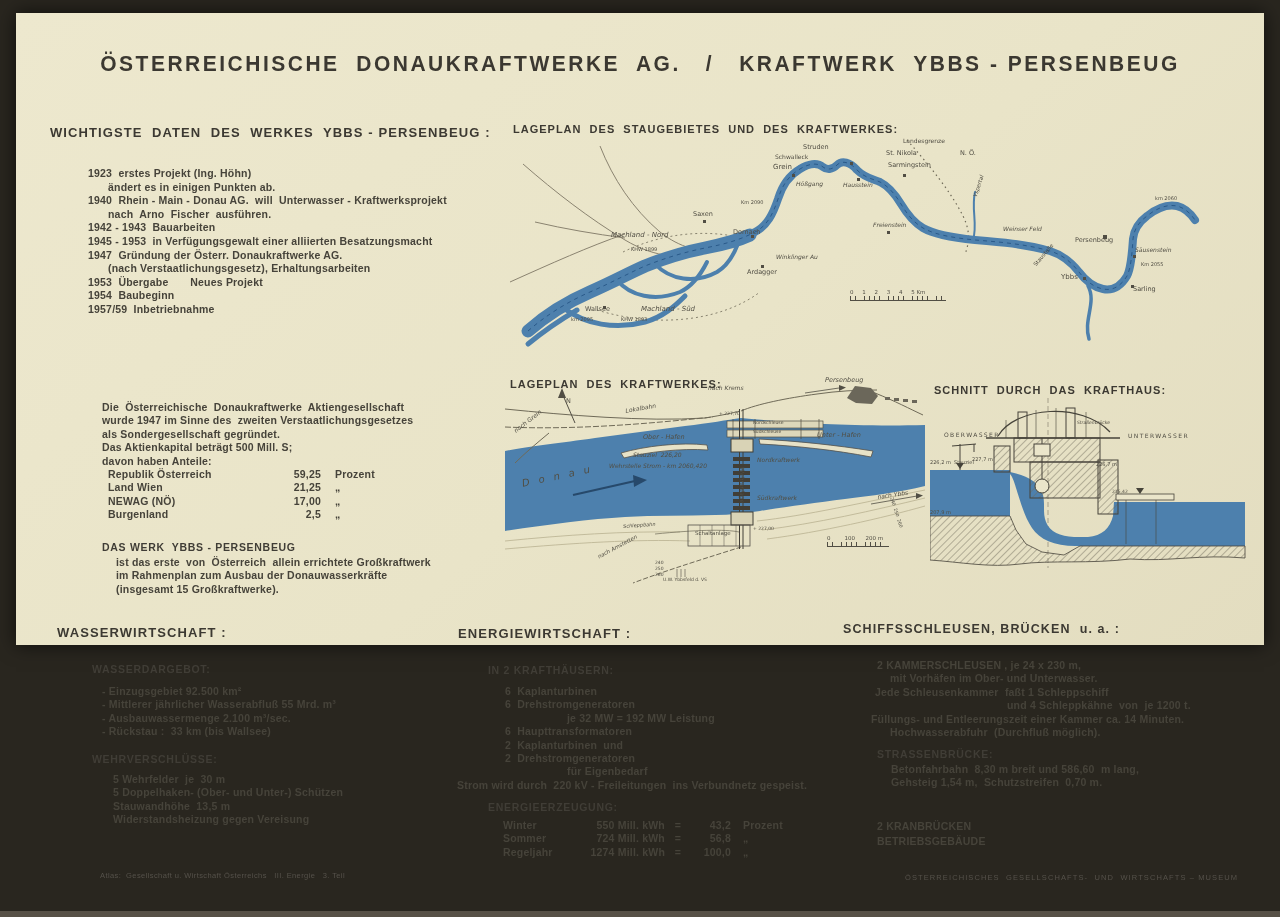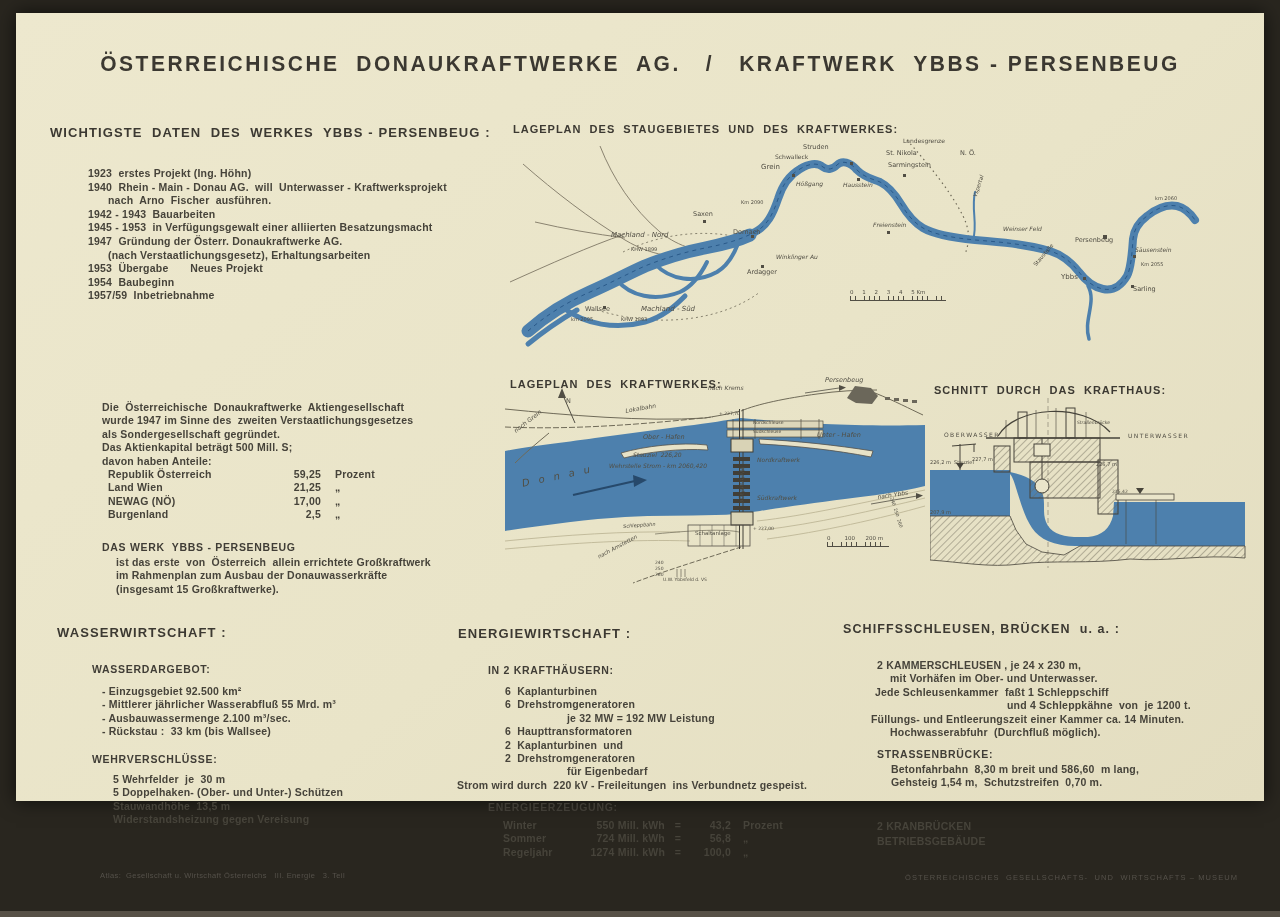--- a/index.html
+++ b/index.html
@@ -1,19 +1,19 @@
 <!DOCTYPE html>
 <html><head>
 <meta charset="utf-8">
 <style>
   html,body{margin:0;padding:0;}
   body{width:1280px;height:917px;background:#29261f;overflow:hidden;
        font-family:"Liberation Sans",sans-serif;position:relative;}
   .abs{position:absolute;}
-  .poster{position:absolute;left:16px;top:13px;width:1248px;height:788px;
+  .poster{position:absolute;left:16px;top:13px;width:1248px;height:632px;
           background:linear-gradient(140deg,#ede8ce 0%,#e9e4c8 55%,#e3ddc0 100%);
           box-shadow:0 0 18px rgba(0,0,0,.65);}
   .frame-bottom{position:absolute;left:0;right:0;bottom:0;height:6px;background:#575147;}
   .h1{left:0;right:0;top:38px;text-align:center;font-size:21px;font-weight:bold;
       letter-spacing:2.5px;color:#3b3831;white-space:pre;transform:scaleY(1.08);}
   .sh{font-size:13px;font-weight:bold;letter-spacing:1.1px;color:#3c3932;white-space:pre;}
   .msh{font-size:11px;font-weight:bold;letter-spacing:1px;color:#3c3932;white-space:pre;}
   .ssh{font-size:10.5px;font-weight:bold;letter-spacing:.7px;color:#403d36;white-space:pre;}
   .t{font-size:10.5px;font-weight:bold;color:#46433a;white-space:pre;
      line-height:13.4px;letter-spacing:.2px;}
@@ -46,20 +46,21 @@
 <body>
 
 <div class="poster">
 
   <div class="abs h1">ÖSTERREICHISCHE  DONAUKRAFTWERKE  AG.   /   KRAFTWERK  YBBS - PERSENBEUG</div>
 
   <div class="abs sh" style="left:34px;top:112px;">WICHTIGSTE  DATEN  DES  WERKES  YBBS - PERSENBEUG :</div>
   <div class="abs tl" style="left:72px;top:154px;width:400px;">
 
   <div class="t">1923  erstes Projekt (Ing. Höhn)</div>
+      <div class="t wrap">ändert es in einigen Punkten ab.</div>
       <div class="t">1940  Rhein - Main - Donau AG.  will  Unterwasser - Kraftwerksprojekt</div>
       <div class="t wrap">nach  Arno  Fischer  ausführen.</div>
       <div class="t">1942 - 1943  Bauarbeiten</div>
       <div class="t">1945 - 1953  in Verfügungsgewalt einer alliierten Besatzungsmacht</div>
       <div class="t">1947  Gründung der Österr. Donaukraftwerke AG.</div>
       <div class="t wrap">(nach Verstaatlichungsgesetz), Erhaltungsarbeiten</div>
       <div class="t">1953  Übergabe       Neues Projekt</div>
       <div class="t">1954  Baubeginn</div>
       <div class="t">1957/59  Inbetriebnahme</div>
     </div>
@@ -125,21 +126,21 @@
           <rect x="198" y="86" width="3" height="3"></rect>
         <rect x="246" y="101" width="3" height="3"></rect>
           <rect x="256" y="131" width="3" height="3"></rect>
         <rect x="352" y="44" width="3" height="3"></rect>
       </g>
     </svg>
     <div class="labels">
 
     <span class="mlab" style="left: 398px; top: 4px; font-size: 6px;">Landesgrenze</span>
         <span class="mlab" style="left: 455px; top: 16px; font-size: 6.5px;">N. Ö.</span>
-        <span class="mlab" style="left: 256px; top: 30px; font-size: 7px; text-align: center;">Grein</span>
+        <span class="mlab" style="left: 268px; top: 30px; font-size: 7px; text-align: center;">Grein</span>
         <span class="mlab" style="left: 270px; top: 20px; font-size: 6px;">Schwalleck</span>
         <span class="mlab" style="left: 298px; top: 10px; font-size: 6.5px;">Struden</span>
         <span class="mlab" style="left: 333px; top: 16px; font-size: 6.5px; margin-left: 48px;">St. Nikola</span>
         <span class="mlab it" style="left: 291px; top: 47px; font-size: 6px;">Hößgang</span>
         <span class="mlab it" style="left: 338px; top: 48px; font-size: 6px;">Hausstein</span>
         <span class="mlab" style="left: 383px; top: 28px; font-size: 6.5px;">Sarmingstein</span>
         <span class="mlab" style="left: 236px; top: 66px; font-size: 5px;">Km 2090</span>
         <span class="mlab" style="left: 188px; top: 77px; font-size: 6.5px;">Saxen</span>
         <span class="mlab" style="left: 228px; top: 95px; font-size: 6.5px;">Dornach</span>
         <span class="mlab it" style="left: 106px; top: 98px; font-size: 7px;">Machland - Nord</span>

